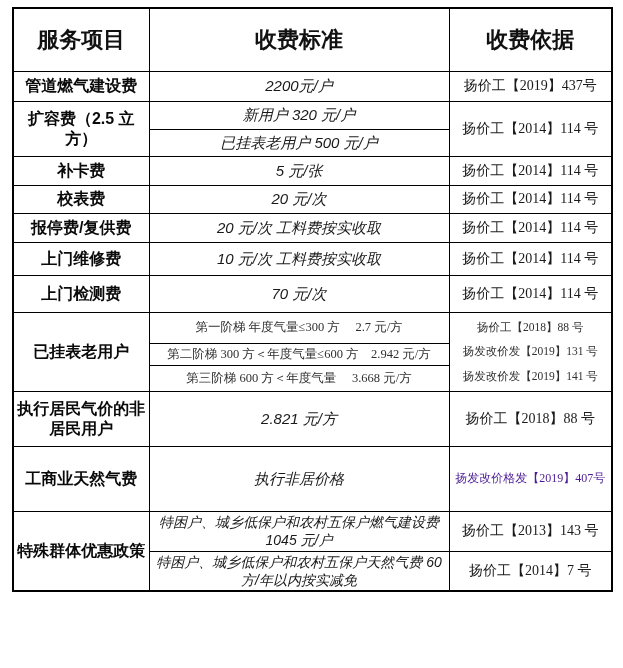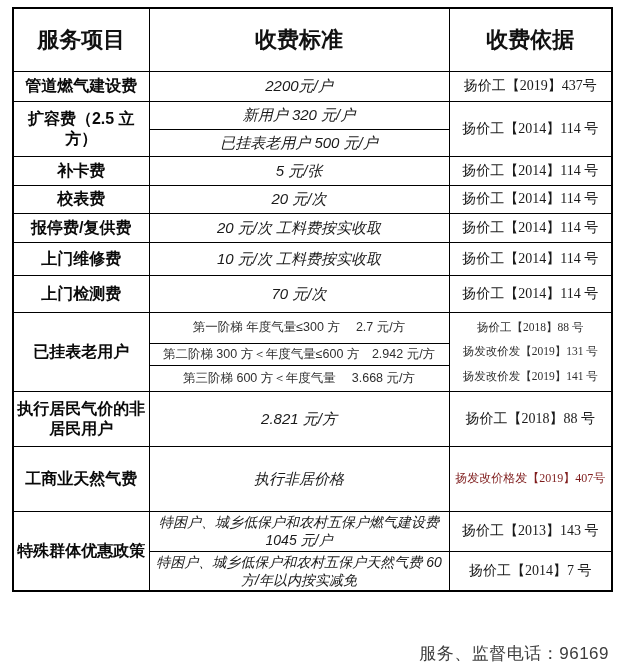--- a/index.html
+++ b/index.html
@@ -60,40 +60,40 @@
     line-height: 1.3;
     font-style: italic;
   }
   td.basis {
     font-family: "Liberation Serif", "DejaVu Serif", serif;
     font-size: 14px;
     color: #1a1a1a;
     white-space: nowrap;
   }
   td.tier {
-    font-family: Liberation Sans, sans-serif;
+    font-family: Liberation Serif, serif;
     font-size: 12.5px;
     color: #2f2f2f;
     text-align: left;
     padding-left: 7px;
     white-space: nowrap;
   }
   td.basis-multi {
     font-family: "Liberation Serif", "DejaVu Serif", serif;
     font-size: 11.5px;
     color: #2f2f2f;
     text-align: left;
     padding-left: 6px;
     white-space: nowrap;
     line-height: 2.1;
   }
   td.basis-small {
     font-family: "Liberation Serif", "DejaVu Serif", serif;
     font-size: 12px;
-    color: #7f1d1d;
+    color: #4c1d95;
     white-space: nowrap;
     padding: 1px 1px;
   }
   .footer {
     position: absolute;
     right: 14px;
     top: 642px;
     font-size: 17px;
     color: #3c3c3c;
     letter-spacing: 0.5px;
@@ -196,15 +196,14 @@
         <td class="std" style="font-size:14px;">特困户、城乡低保户和农村五保户燃气建设费 1045 元/户</td>
         <td class="basis">扬价工【2013】143 号</td>
       </tr>
       <tr style="height:34px;">
         <td class="std" style="font-size:14px;">特困户、城乡低保户和农村五保户天然气费 60 方/年以内按实减免</td>
         <td class="basis">扬价工【2014】7 号</td>
       </tr>
     </tbody>
   </table>
 
-  <div class="footer">服务、监督电话：96169</div>
 
 </div>
 
 </body></html>

